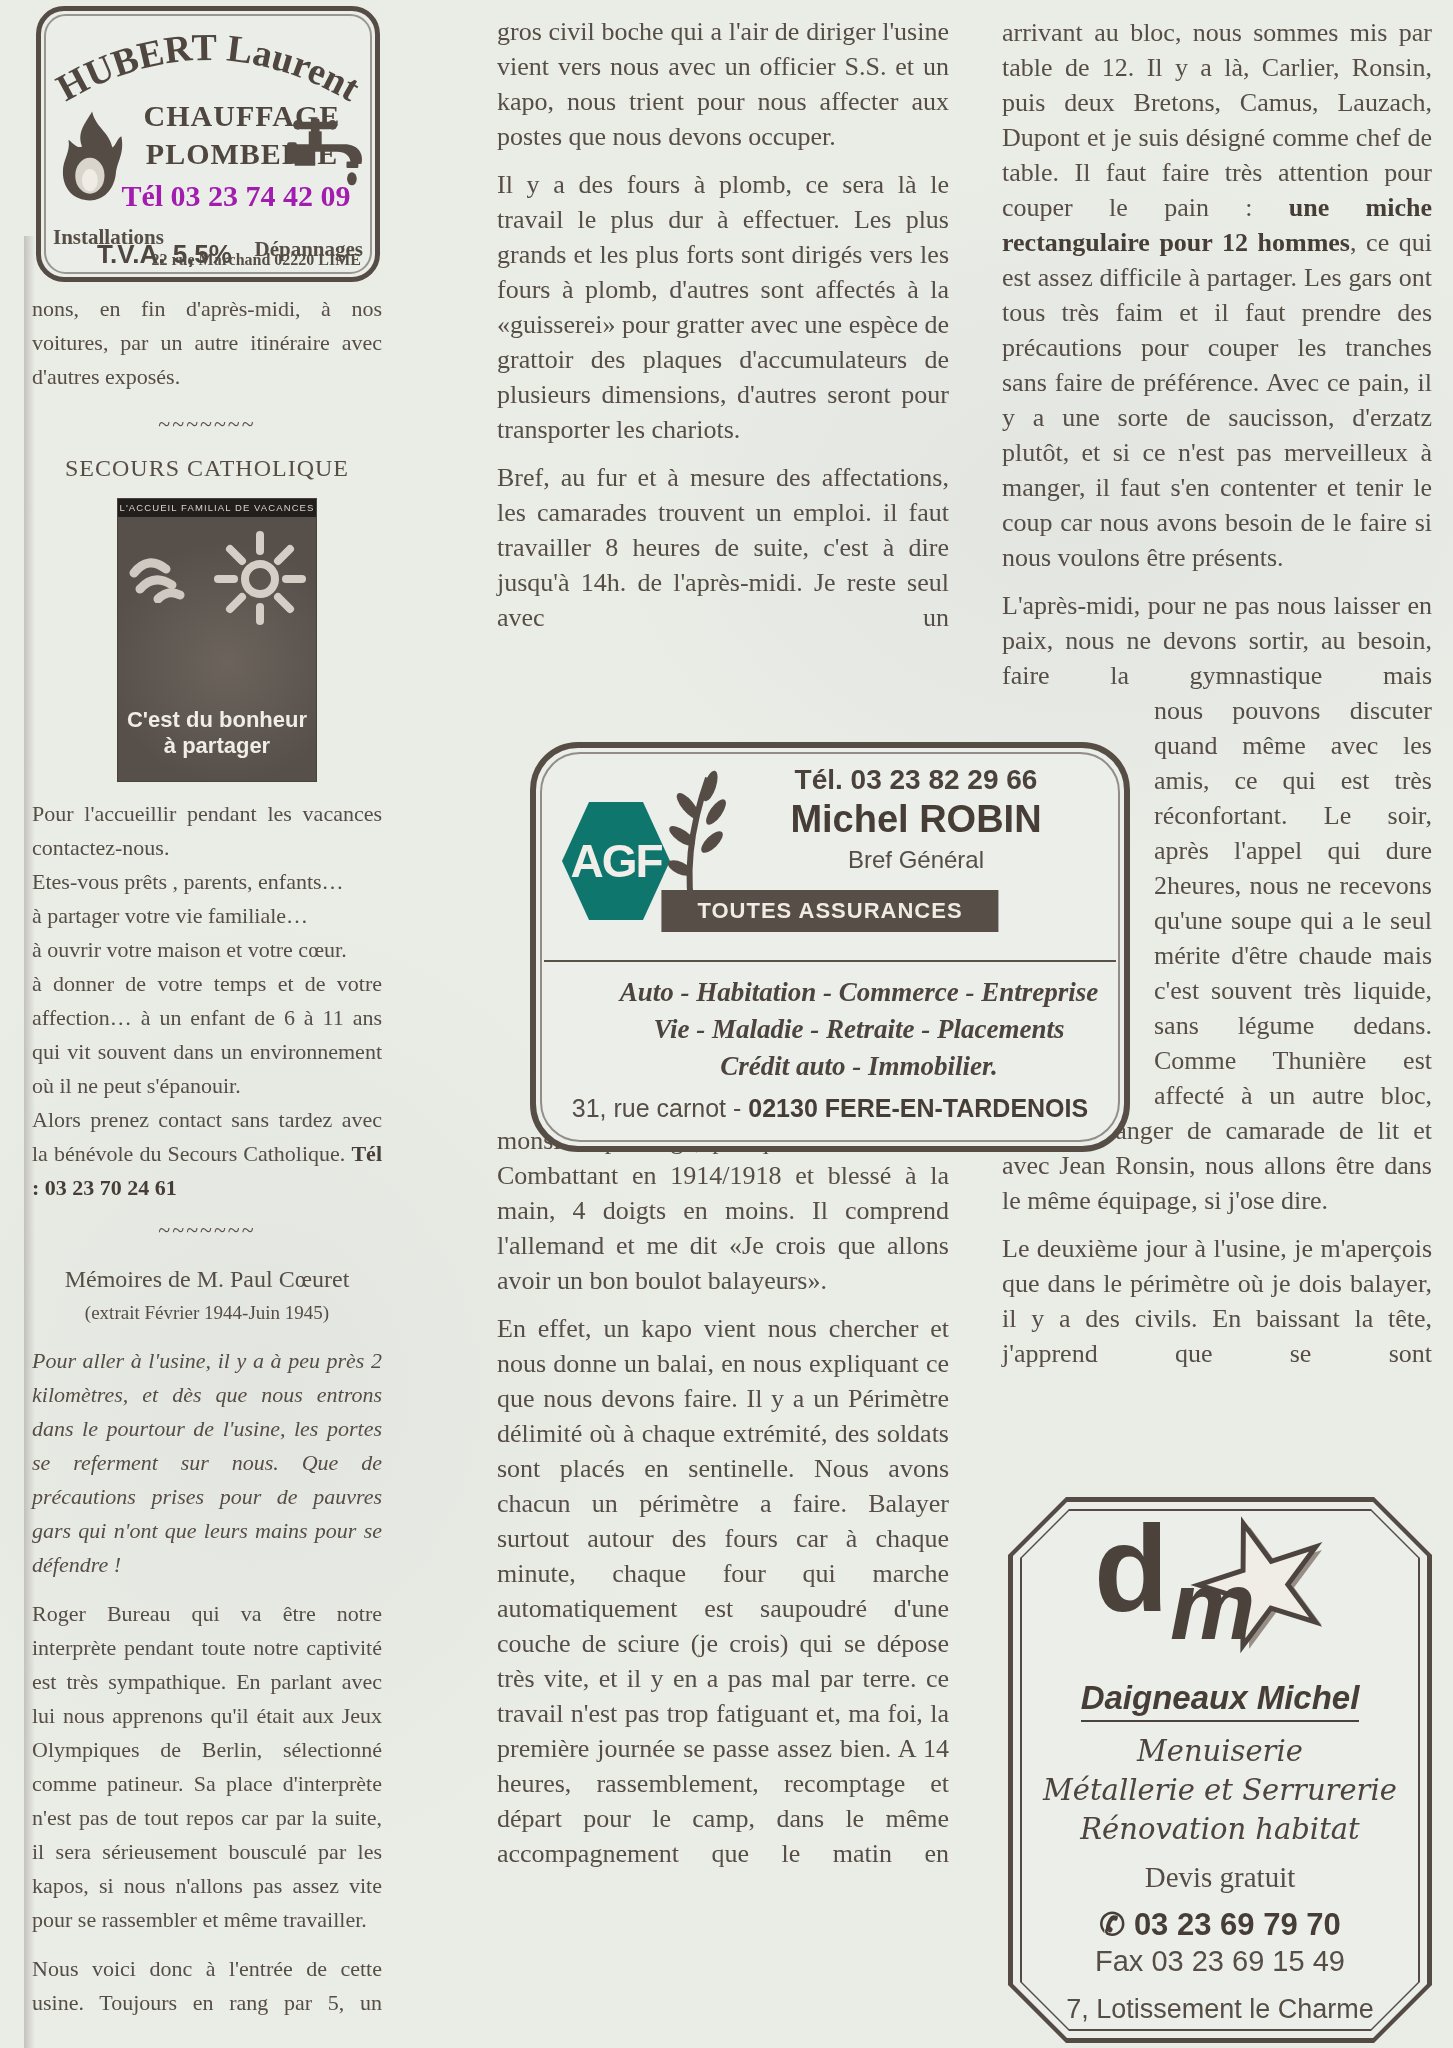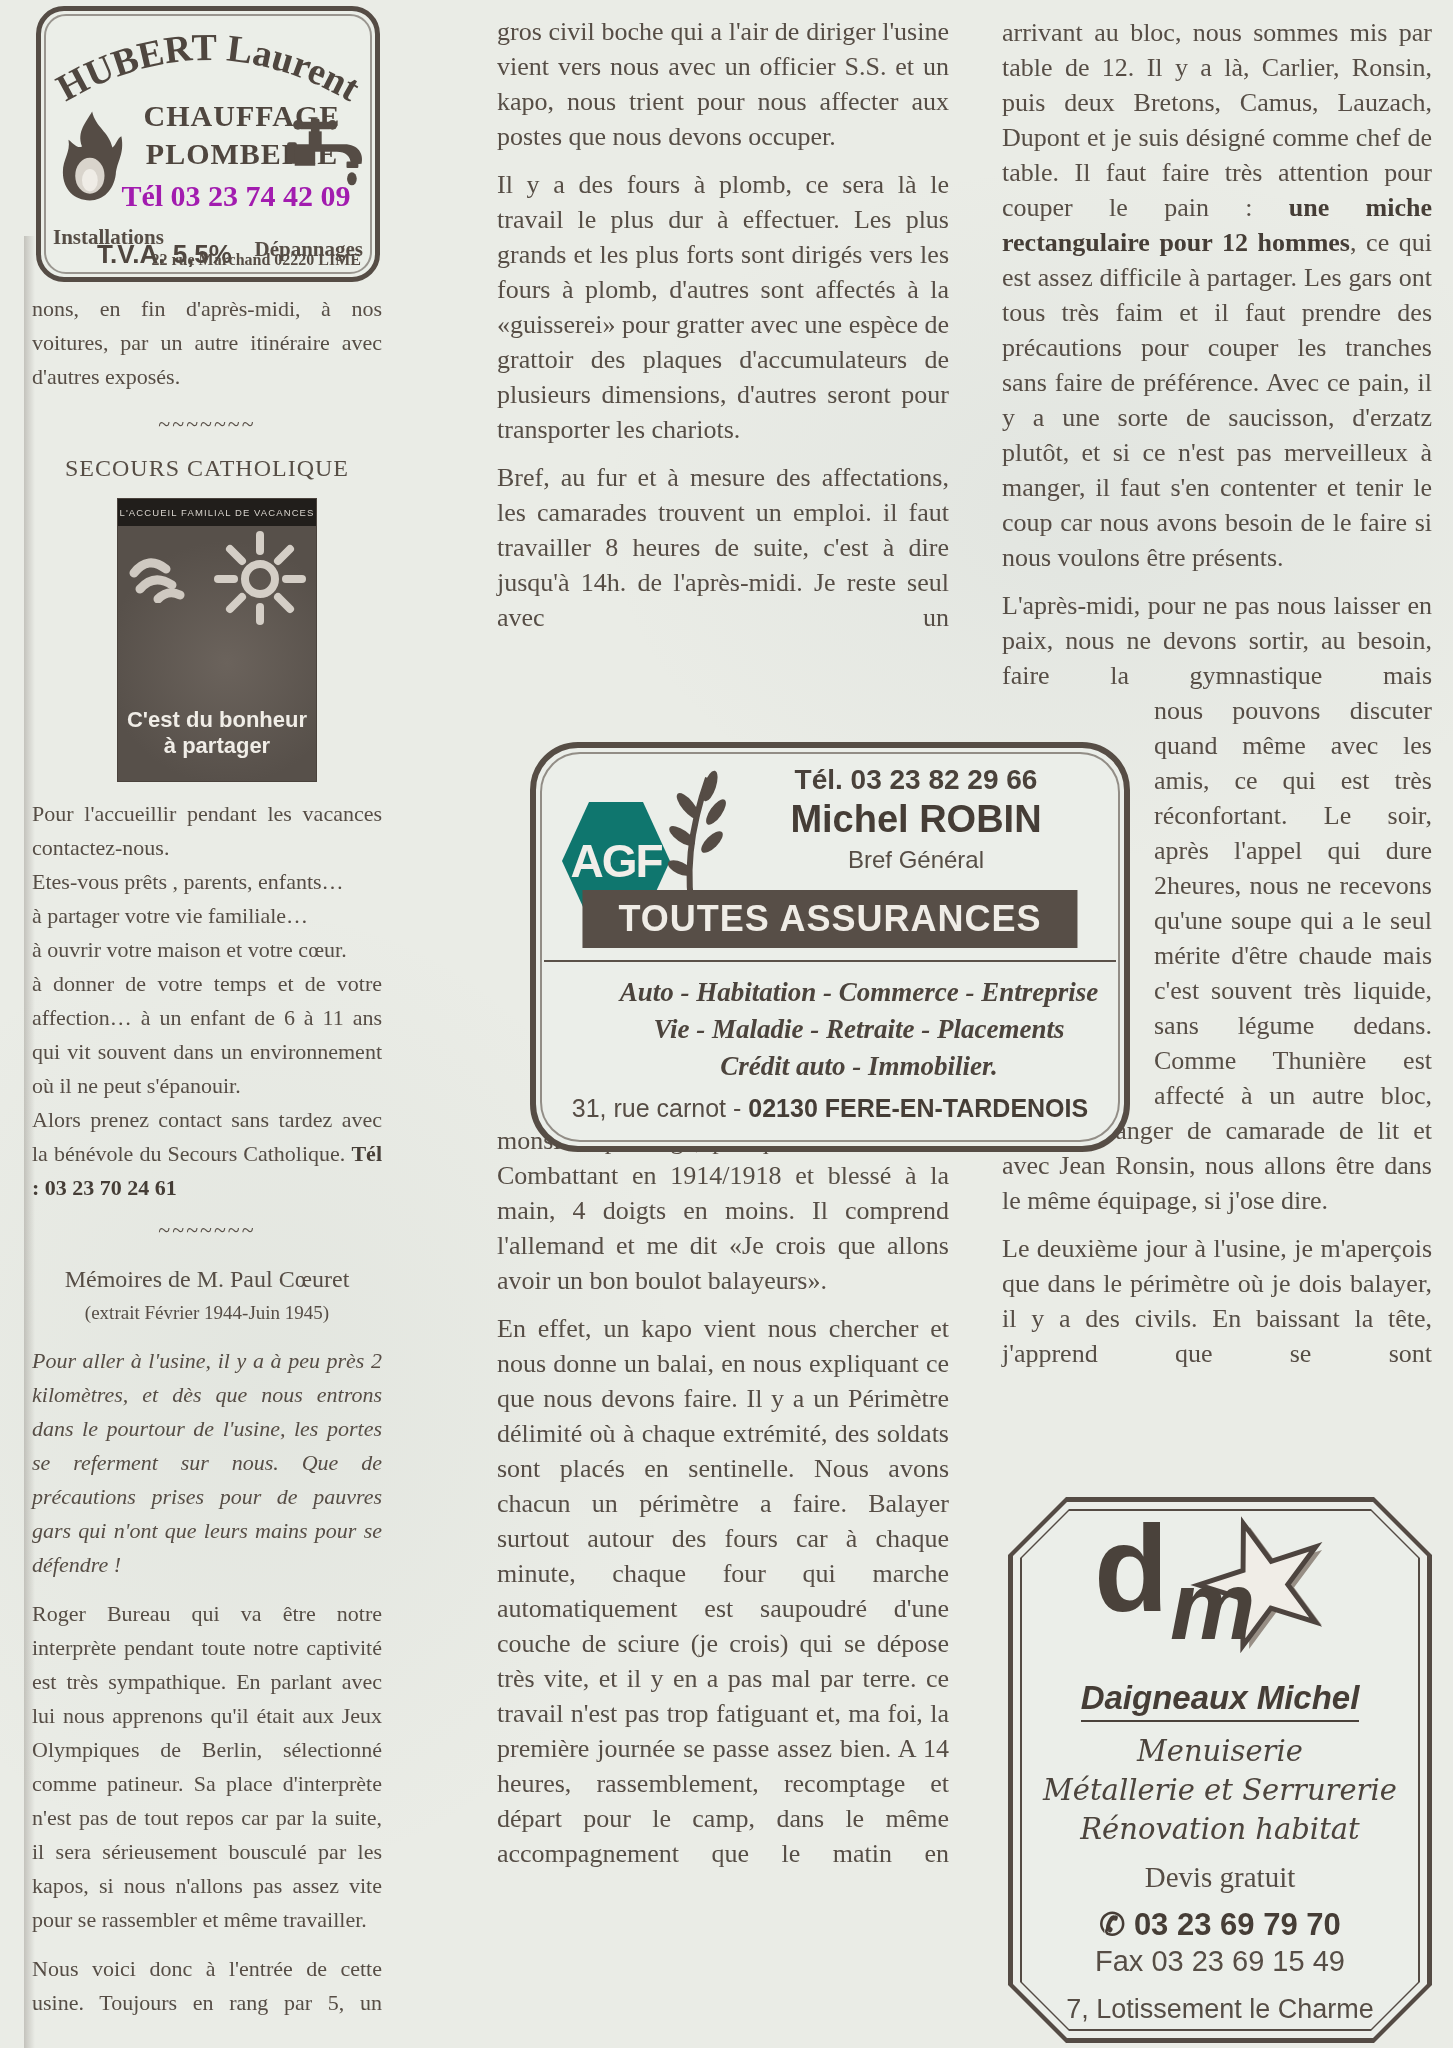--- a/index.html
+++ b/index.html
@@ -43,21 +43,21 @@
   .hub-tel   { position:absolute; left:60px; top:168px; width:270px; text-align:center; font-weight:bold; font-size:30px; color:#a21caf; }
   .hub-faucet{ position:absolute; right:8px; top:104px; width:82px; height:78px; }
   .hub-install { position:absolute; left:12px;  top:214px; font-weight:bold; font-size:21px; }
   .hub-depann  { position:absolute; right:12px; top:226px; font-weight:bold; font-size:21px; }
   .hub-tva     { position:absolute; left:56px;  top:228px; font-family:"Liberation Sans", sans-serif; font-weight:bold; font-size:26px; color:#4f463f; }
   .hub-addr    { position:absolute; right:14px; top:240px; font-weight:bold; font-size:16px; }
 
   
   .poster { position:relative; width:198px; height:282px; margin:14px auto 16px; transform:translateX(10px);
     background:radial-gradient(circle at 55% 58%, #6b635c 0%, #57504a 62%); box-shadow:0 0 0 1px #4a423c; }
-  .poster-banner { position:absolute; left:0; top:0; width:100%; height:27px; background:#211e1b;
+  .poster-banner { position:absolute; left:0; top:0; width:100%; height:18px; background:#211e1b;
     color:#d8d4cd; font-family:"Liberation Sans", sans-serif; font-size:9.5px; letter-spacing:1.1px;
     display:flex; align-items:center; justify-content:center; }
   .poster-sun   { position:absolute; right:8px; top:30px; width:96px; height:96px; }
   .poster-birds { position:absolute; left:10px; top:52px; width:78px; height:52px; }
   .poster-caption { position:absolute; left:0; bottom:22px; width:100%; text-align:center;
     font-family:"Liberation Sans", sans-serif; font-weight:bold; color:#f0ede7; font-size:22px; line-height:26px; }
 
   
   .ad-agf { position:absolute; left:530px; top:742px; width:588px; height:398px;
     border:6px solid #564d45; border-radius:48px; background:#ebeee9; }
@@ -68,21 +68,21 @@
     color:#f1eee9; font-family:"Liberation Sans", sans-serif; font-weight:bold; font-size:46px; letter-spacing:-2px; }
   .agf-branch { position:absolute; left:122px; top:22px; width:72px; height:154px; }
   .agf-tel  { position:absolute; left:200px; top:16px; width:360px; text-align:center;
     font-family:"Liberation Sans", sans-serif; font-weight:bold; font-size:28px; color:#4a423b; }
   .agf-name { position:absolute; left:200px; top:50px; width:360px; text-align:center;
     font-family:"Liberation Sans", sans-serif; font-weight:bold; font-size:38px; color:#453d36; }
   .agf-role { position:absolute; left:200px; top:98px; width:360px; text-align:center;
     font-family:"Liberation Sans", sans-serif; font-size:24px; }
   .agf-banner { position:absolute; left:50%; transform:translateX(-50%); top:142px; padding:8px 36px;
     background:#574e47; color:#efece6; font-family:"Liberation Sans", sans-serif; font-weight:bold;
-    font-size:36px; letter-spacing:1px; white-space:nowrap; }
+    font-size:22px; letter-spacing:1px; white-space:nowrap; }
   .agf-divider { position:absolute; left:8px; right:8px; top:212px; border-top:2px solid #5a5149; }
   .agf-services { position:absolute; left:0; top:226px; width:100%; text-align:center;
     font-weight:bold; font-style:italic; font-size:27px; line-height:37px; color:#4c443d;padding-left:29px; }
   .agf-address { position:absolute; left:0; top:346px; width:100%; text-align:center;
     font-family:"Liberation Sans", sans-serif; font-size:25px; }
 
   
   .ad-dm { position:absolute; left:1008px; top:1497px; width:424px; height:546px; }
   .oct { position:absolute; }
   .dm-l1 { inset:0; background:#544b44;

